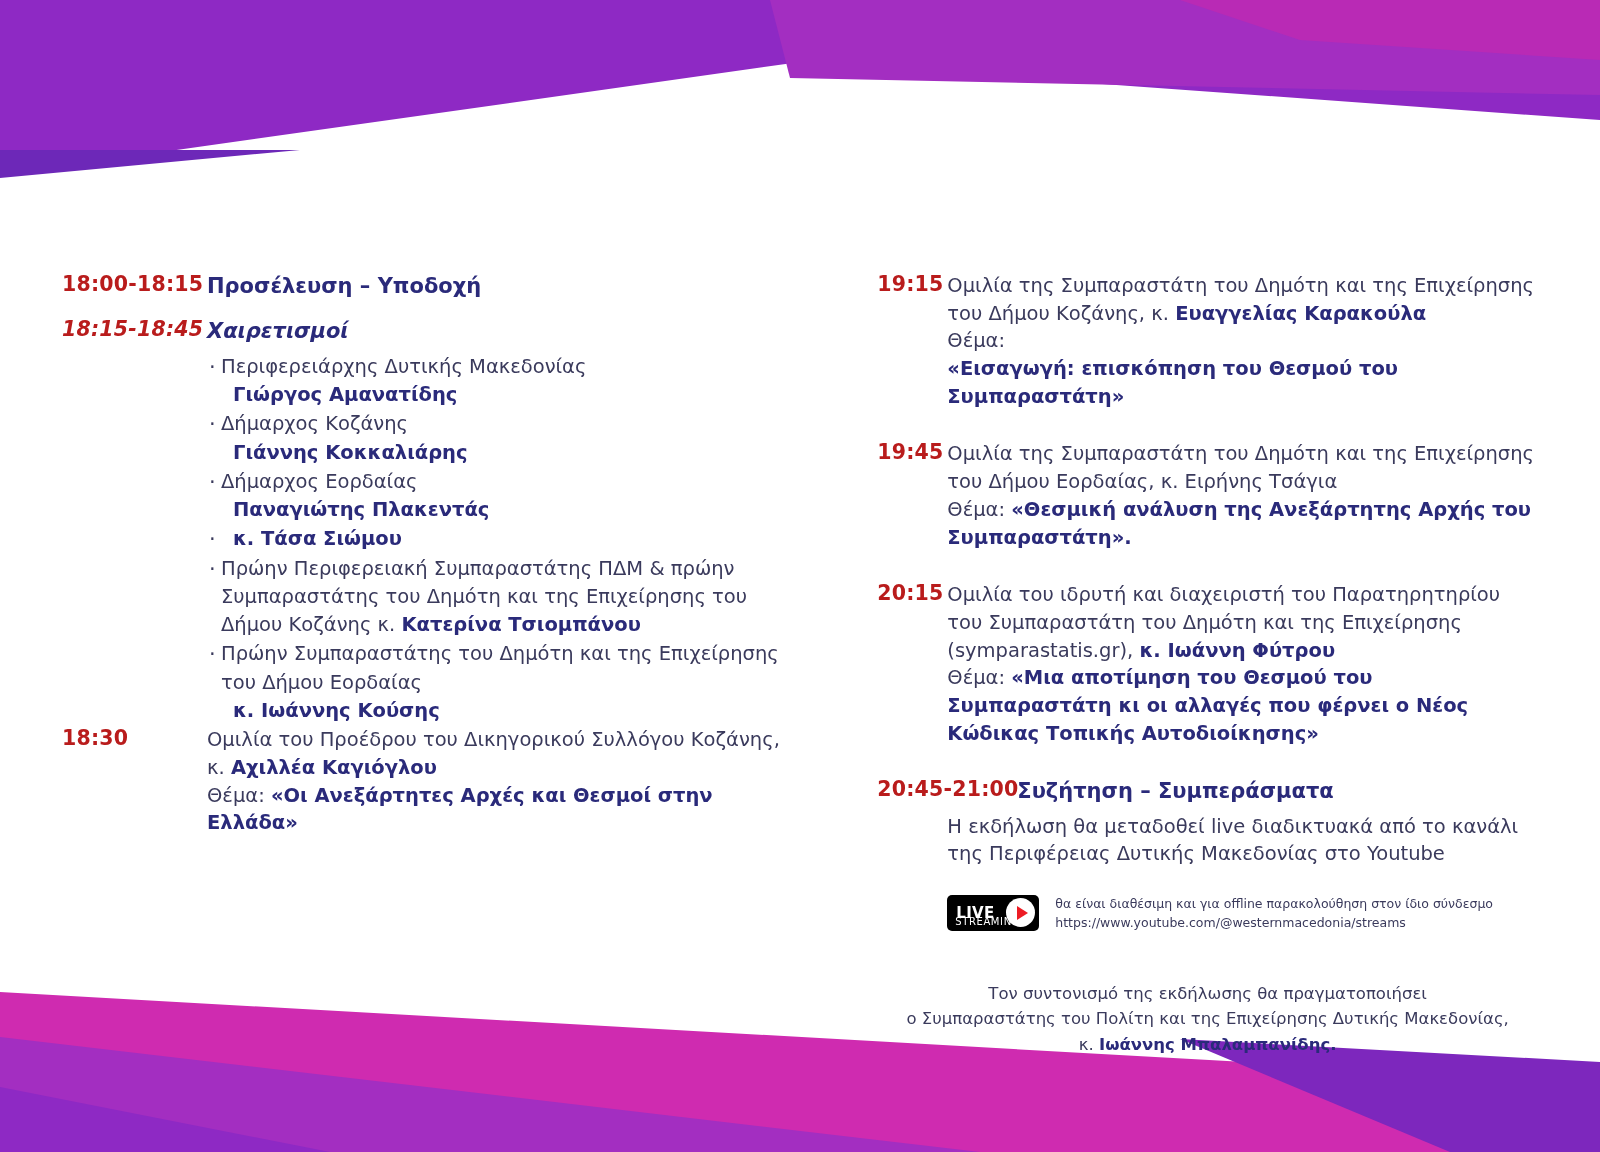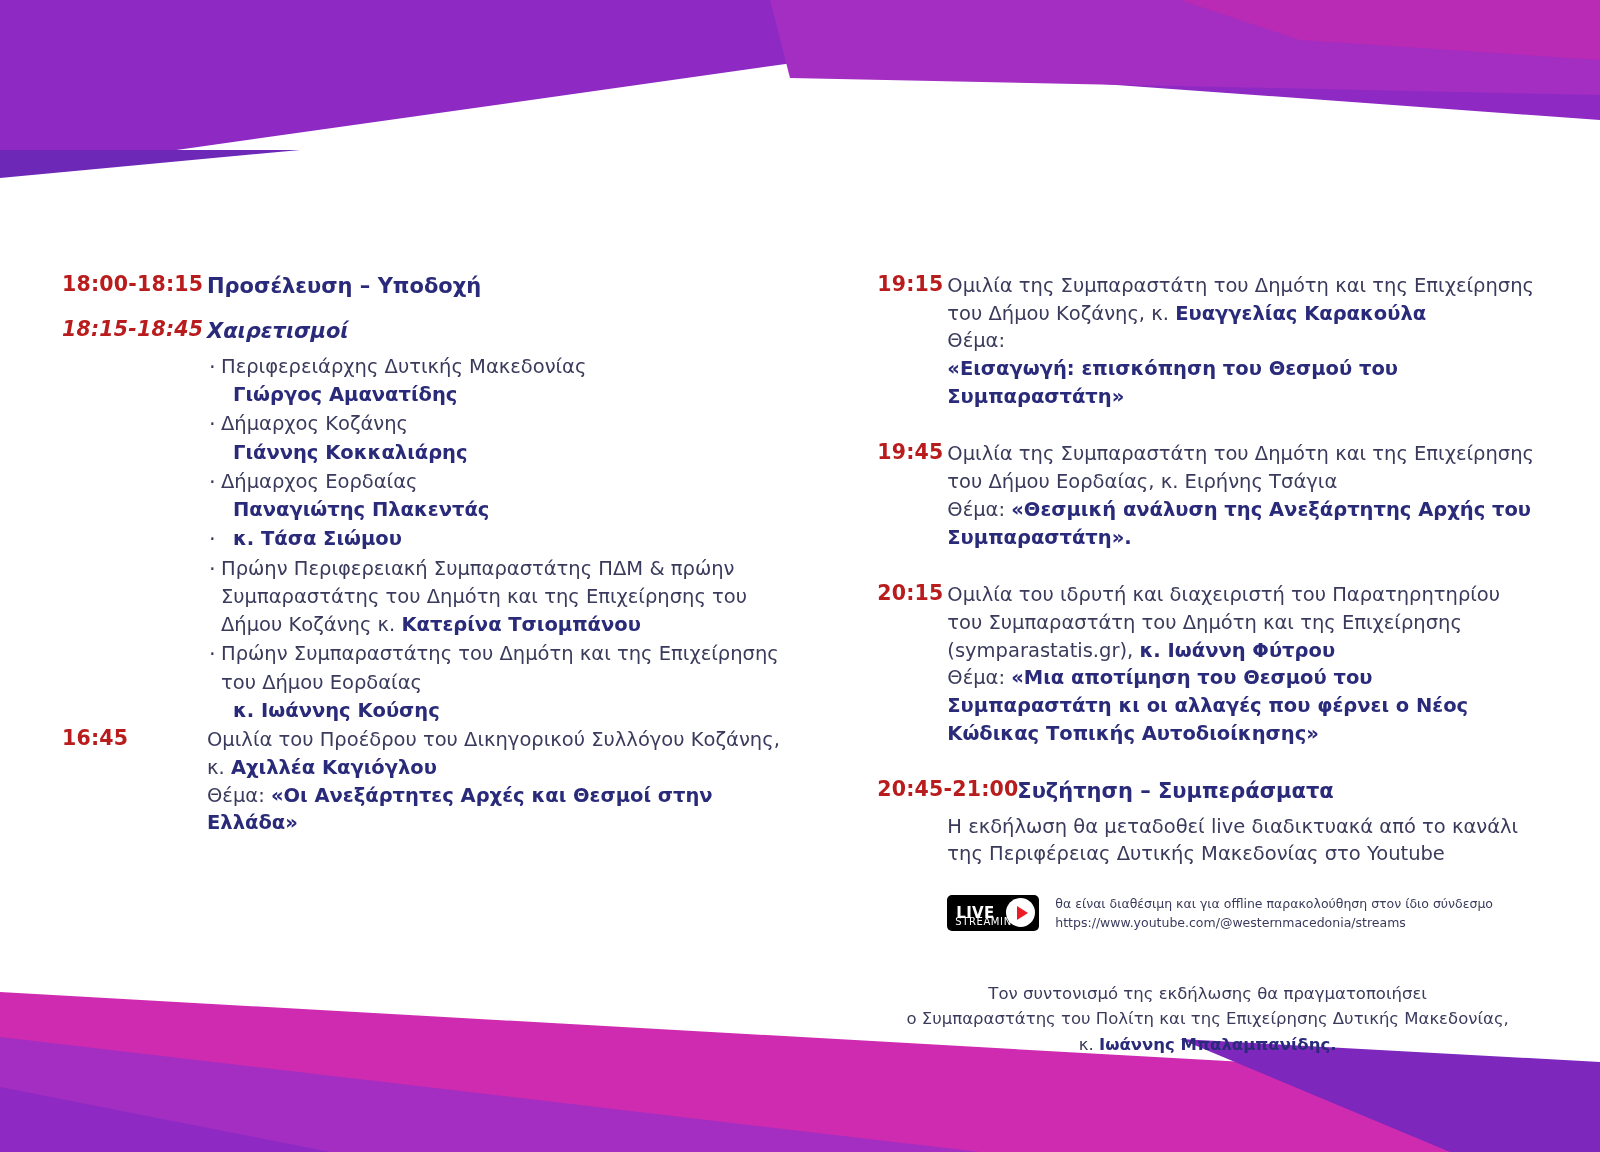--- a/index.html
+++ b/index.html
@@ -251,21 +251,21 @@
         <span>Πρώην Περιφερειακή Συμπαραστάτης ΠΔΜ &amp; πρώην Συμπαραστάτης του Δημότη και της Επιχείρησης του Δήμου Κοζάνης κ. </span><span class="name inline">Κατερίνα Τσιομπάνου</span>
       </li>
       <li>
         <span>Πρώην Συμπαραστάτης του Δημότη και της Επιχείρησης του Δήμου Εορδαίας</span>
         <span class="name">κ.  Ιωάννης Κούσης</span>
       </li>
     </ul>
 
 
     <div class="row">
-      <div class="time time-l">16:45</div>
+      <div class="time time-l">18:30</div>
       <div class="body-txt">
         <span>Ομιλία του Προέδρου του Δικηγορικού Συλλόγου Κοζάνης, κ. </span><b>Αχιλλέα Καγιόγλου</b><br>
         <span>Θέμα: </span><b>«Οι Ανεξάρτητες Αρχές και Θεσμοί στην Ελλάδα»</b>
       </div>
     </div>
 
   </div>
 
   <div class="col col-right">
 

